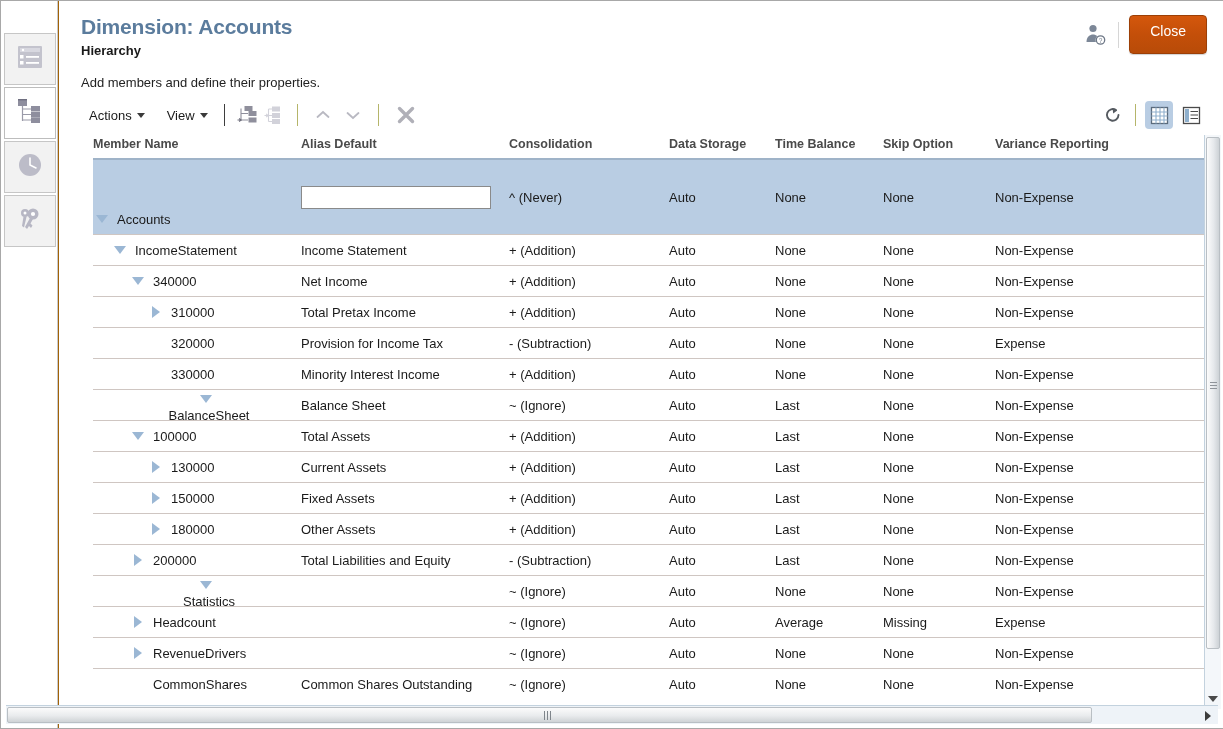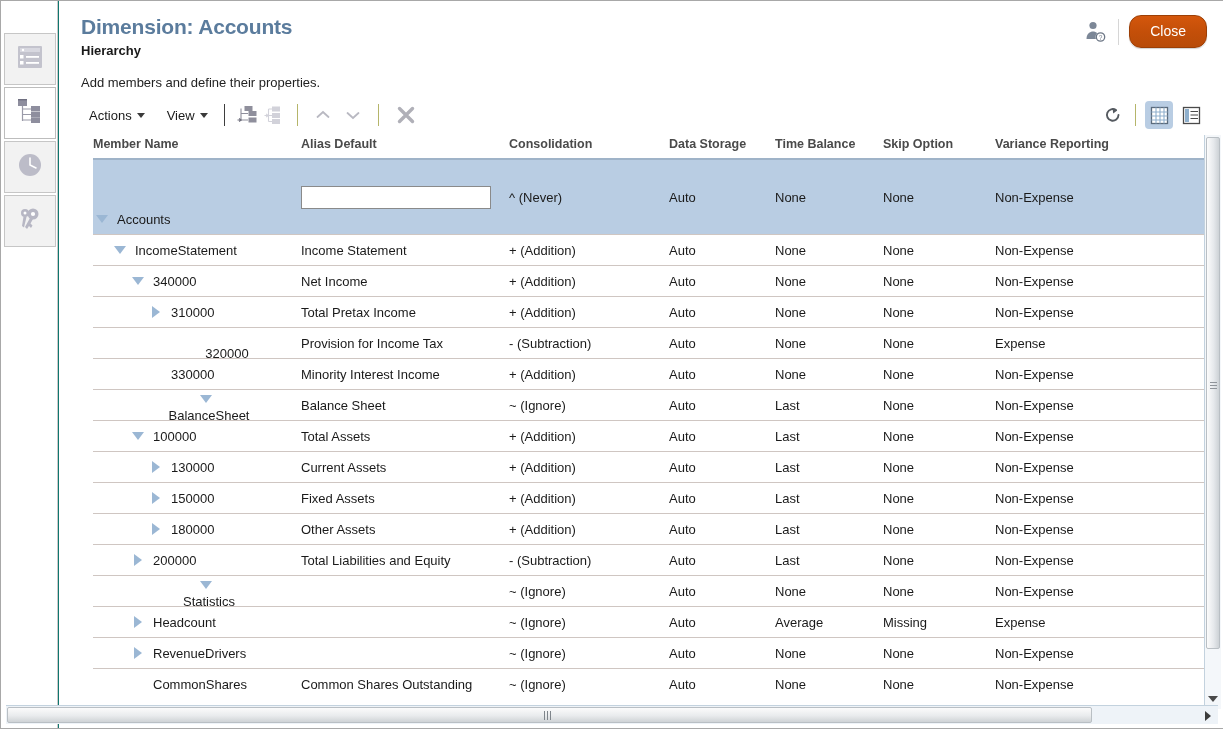--- a/index.html
+++ b/index.html
@@ -6,21 +6,21 @@
   html, body {
     margin: 0; padding: 0;
     width: 1223px; height: 729px;
     background: #ffffff;
     font-family: "Liberation Sans", sans-serif;
     overflow: hidden;
   }
   #app {
     position: relative;
     width: 1223px; height: 729px;
-    background: #0f766e;
+    background: #a16207;
     border: 1px solid #a8a8a8;
   }
 
   
   #rail {
     position: absolute; left: 0; top: 0;
     width: 57px; height: 727px;
     background: #ffffff;
     border-right: 1px solid #c9c9c9;
   }
@@ -59,24 +59,24 @@
   }
   #header-right {
     position: absolute; right: 16px; top: 14px;
     display: flex; align-items: center; gap: 10px;
   }
   #user-icon { width: 26px; height: 26px; cursor: pointer; }
   .vsep { width: 1px; height: 26px; background: #d6d6d6; }
   #close-button {
     background: linear-gradient(to bottom, #d4570c 0%, #c44f09 50%, #b84b08 100%);
     border: 1px solid #9c3f06;
-    border-radius: 12px;
+    border-radius: 4px;
     color: #ffffff;
     font-size: 14px;
-    padding: 7px 20px 8px;
+    padding: 7px 20px 14px;
     cursor: pointer;
     box-shadow: 0 1px 1px rgba(0,0,0,0.18);
   }
 
   
   #toolbar {
     position: absolute; left: 22px; top: 99px;
     width: 1124px; height: 30px;
     display: flex; align-items: center;
   }
@@ -498,21 +498,21 @@
               </td>
               <td class="c-alias"><span>Total Pretax Income</span></td>
               <td class="c-cons"><span>+ (Addition)</span></td>
               <td class="c-ds"><span>Auto</span></td>
               <td class="c-tb"><span>None</span></td>
               <td class="c-skip"><span>None</span></td>
               <td class="c-var"><span>Non-Expense</span></td>
             </tr>
             <tr>
               <td class="c-member">
-                <div class="member-cell" style="padding-left: 54px; flex-direction: column;">
+                <div class="member-cell" style="padding-left: 54px;">
                   <span class="twisty none"></span>
                   <span class="member-label">320000</span>
                 </div>
               </td>
               <td class="c-alias"><span>Provision for Income Tax</span></td>
               <td class="c-cons"><span>- (Subtraction)</span></td>
               <td class="c-ds"><span>Auto</span></td>
               <td class="c-tb"><span>None</span></td>
               <td class="c-skip"><span>None</span></td>
               <td class="c-var"><span>Expense</span></td>

